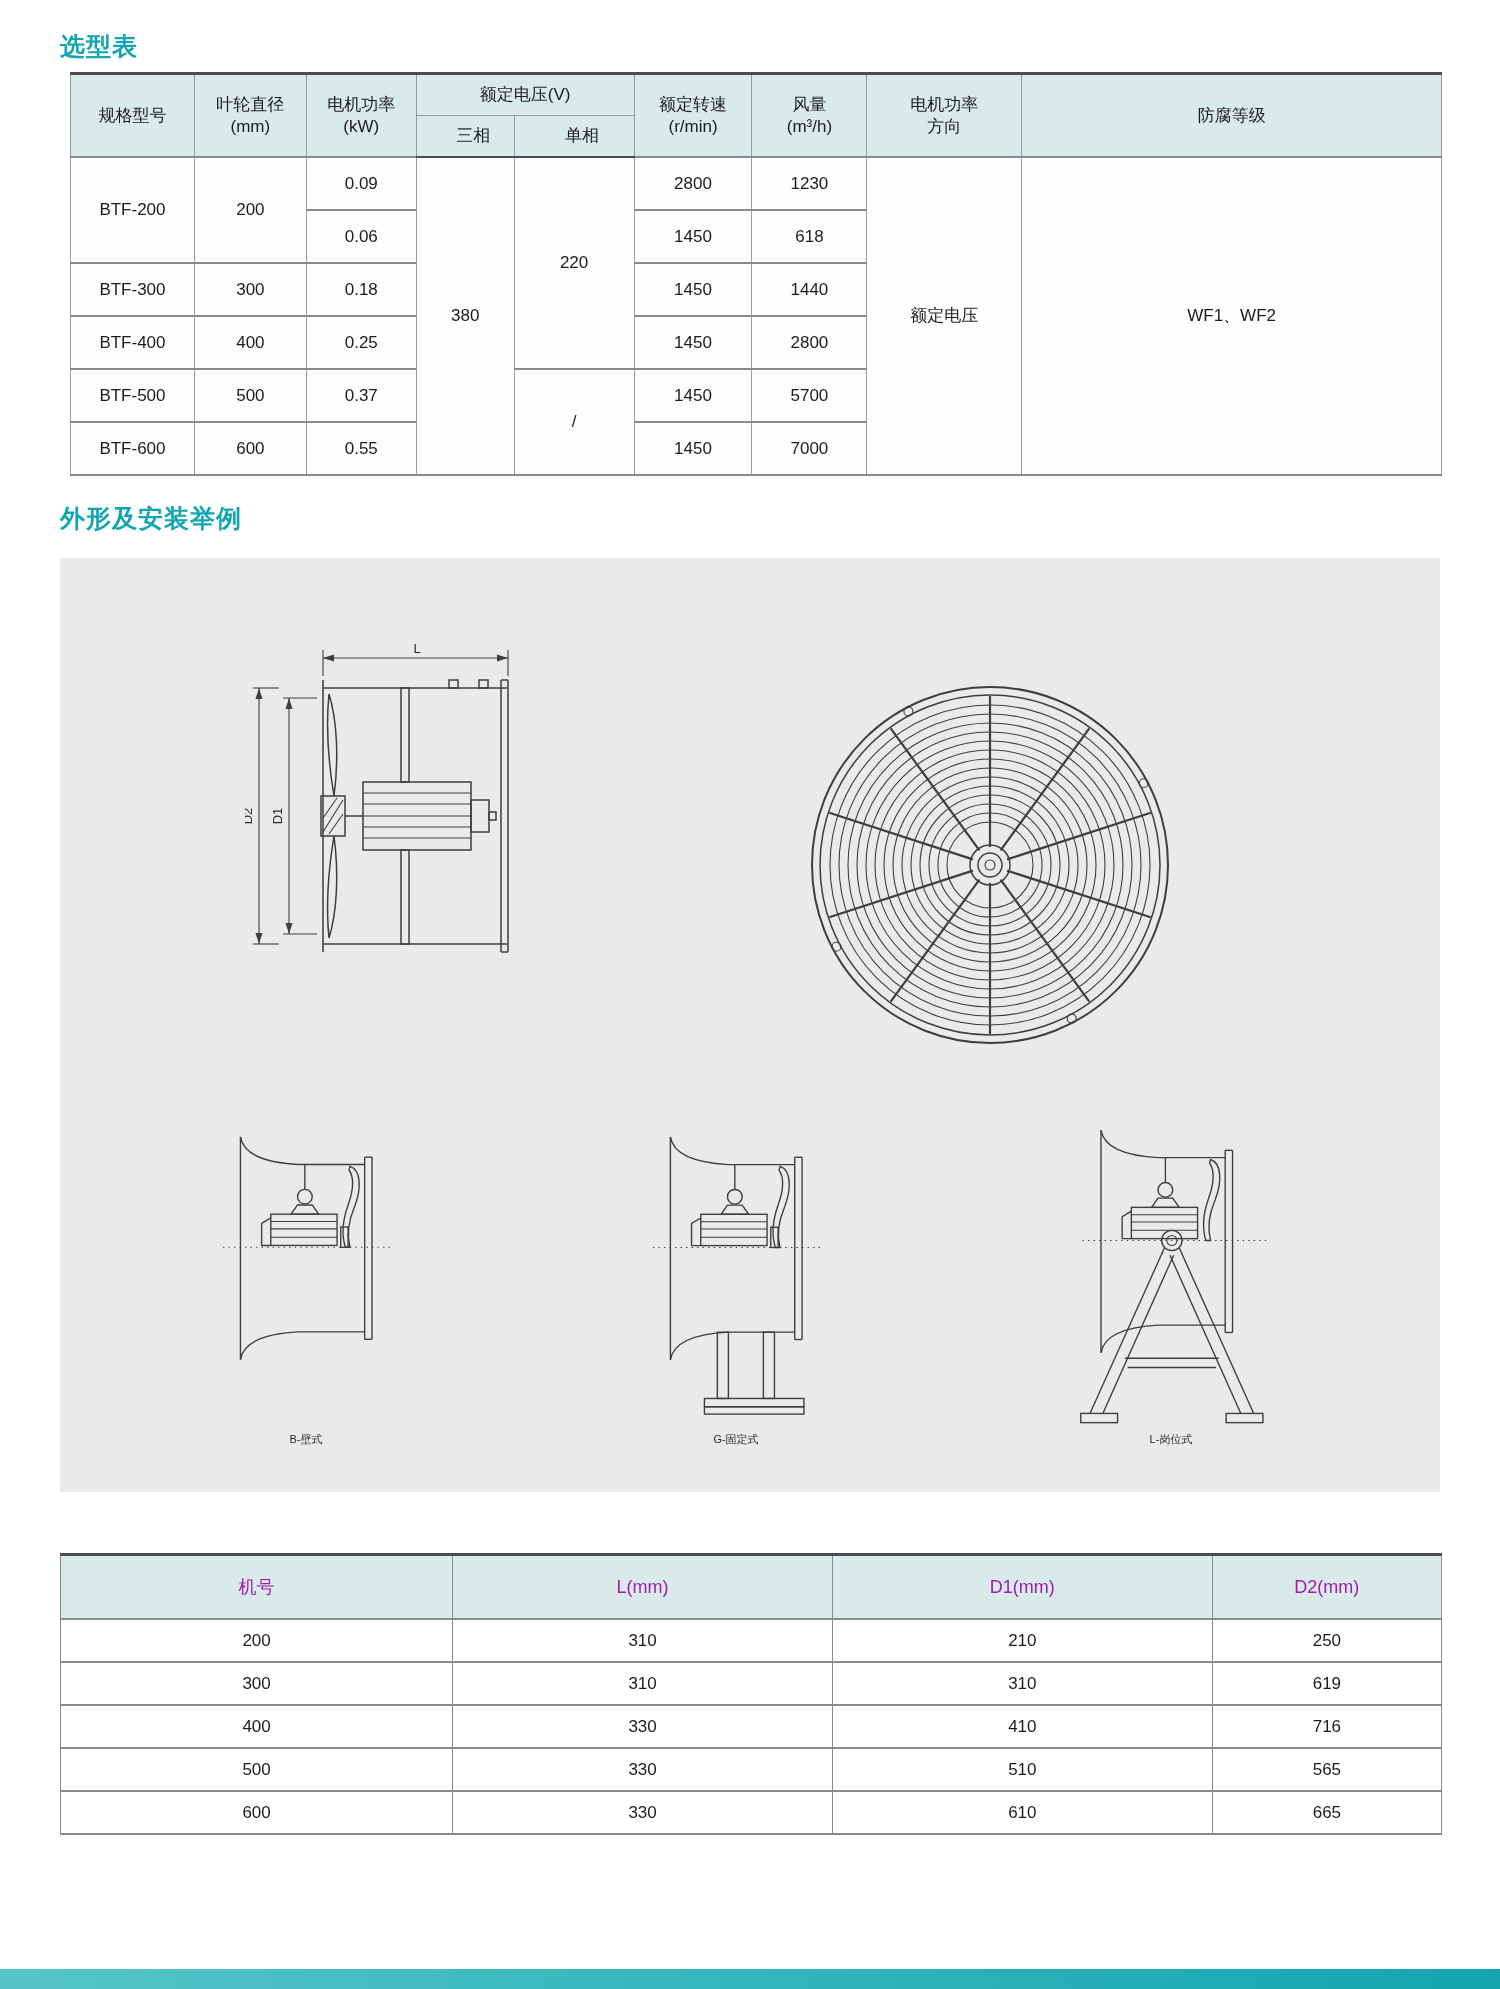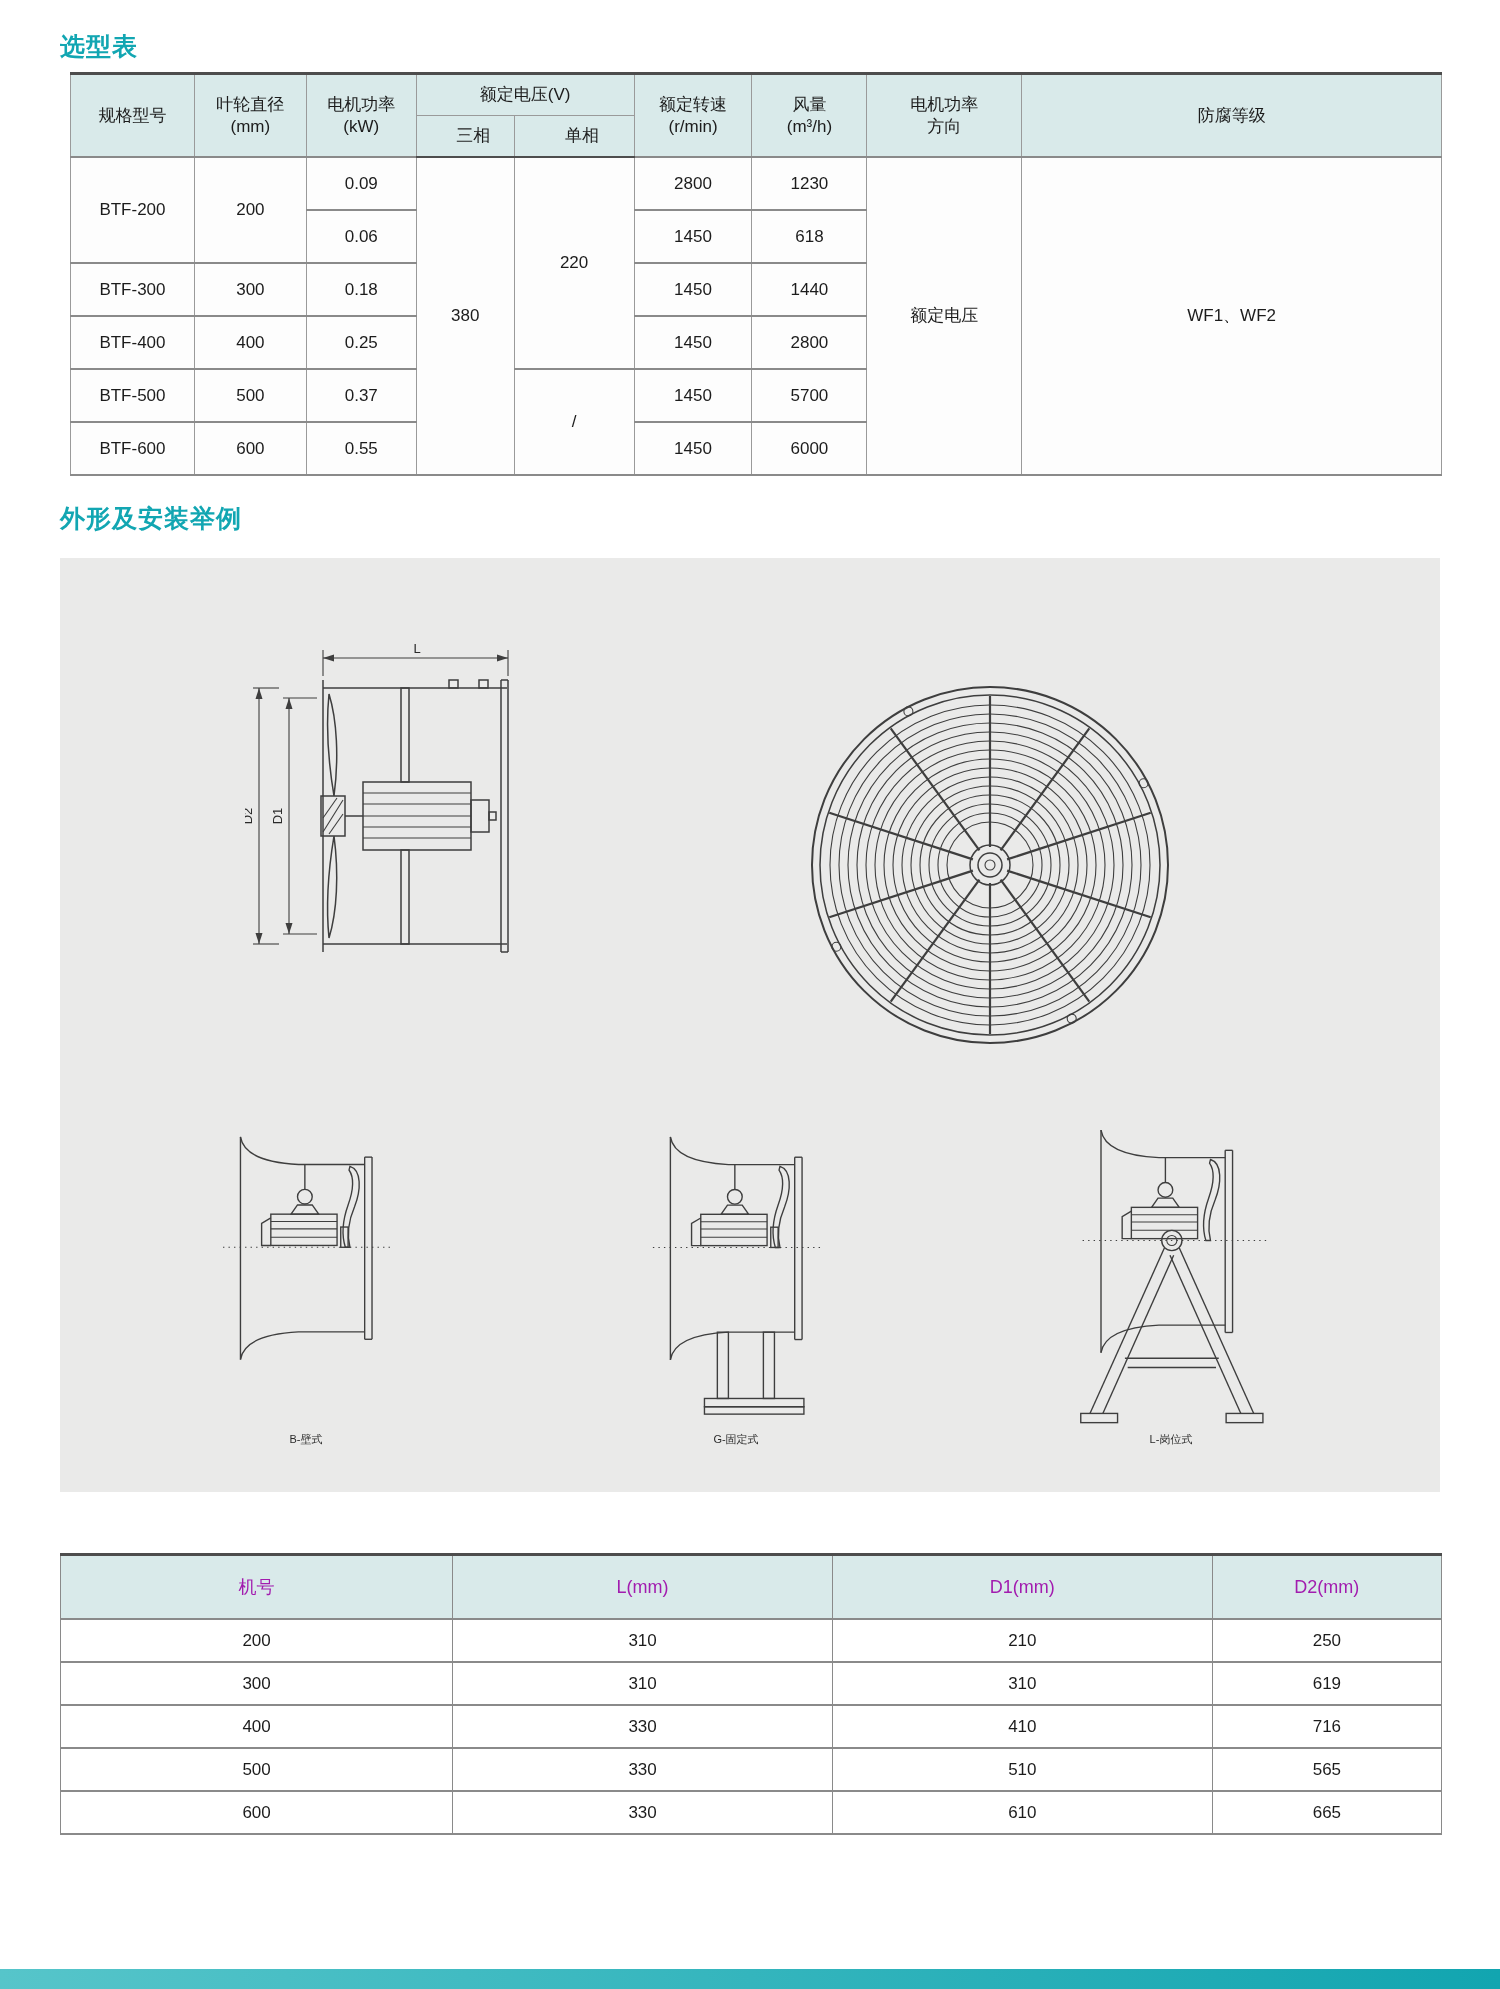--- a/index.html
+++ b/index.html
@@ -153,21 +153,21 @@
       <td>0.37</td>
       <td rowspan="2">/</td>
       <td>1450</td>
       <td>5700</td>
     </tr>
     <tr>
       <td>BTF-600</td>
       <td>600</td>
       <td>0.55</td>
       <td>1450</td>
-      <td>6000</td>
+      <td>7000</td>
     </tr>
   </tbody>
 </table>
 
 <div class="section-title" id="sec2-title">外形及安装举例</div>
 
 <div id="panel">
 
   <div class="fig" style="left:185px;top:82px;">
     <svg width="290" height="330" viewBox="0 0 290 330">

